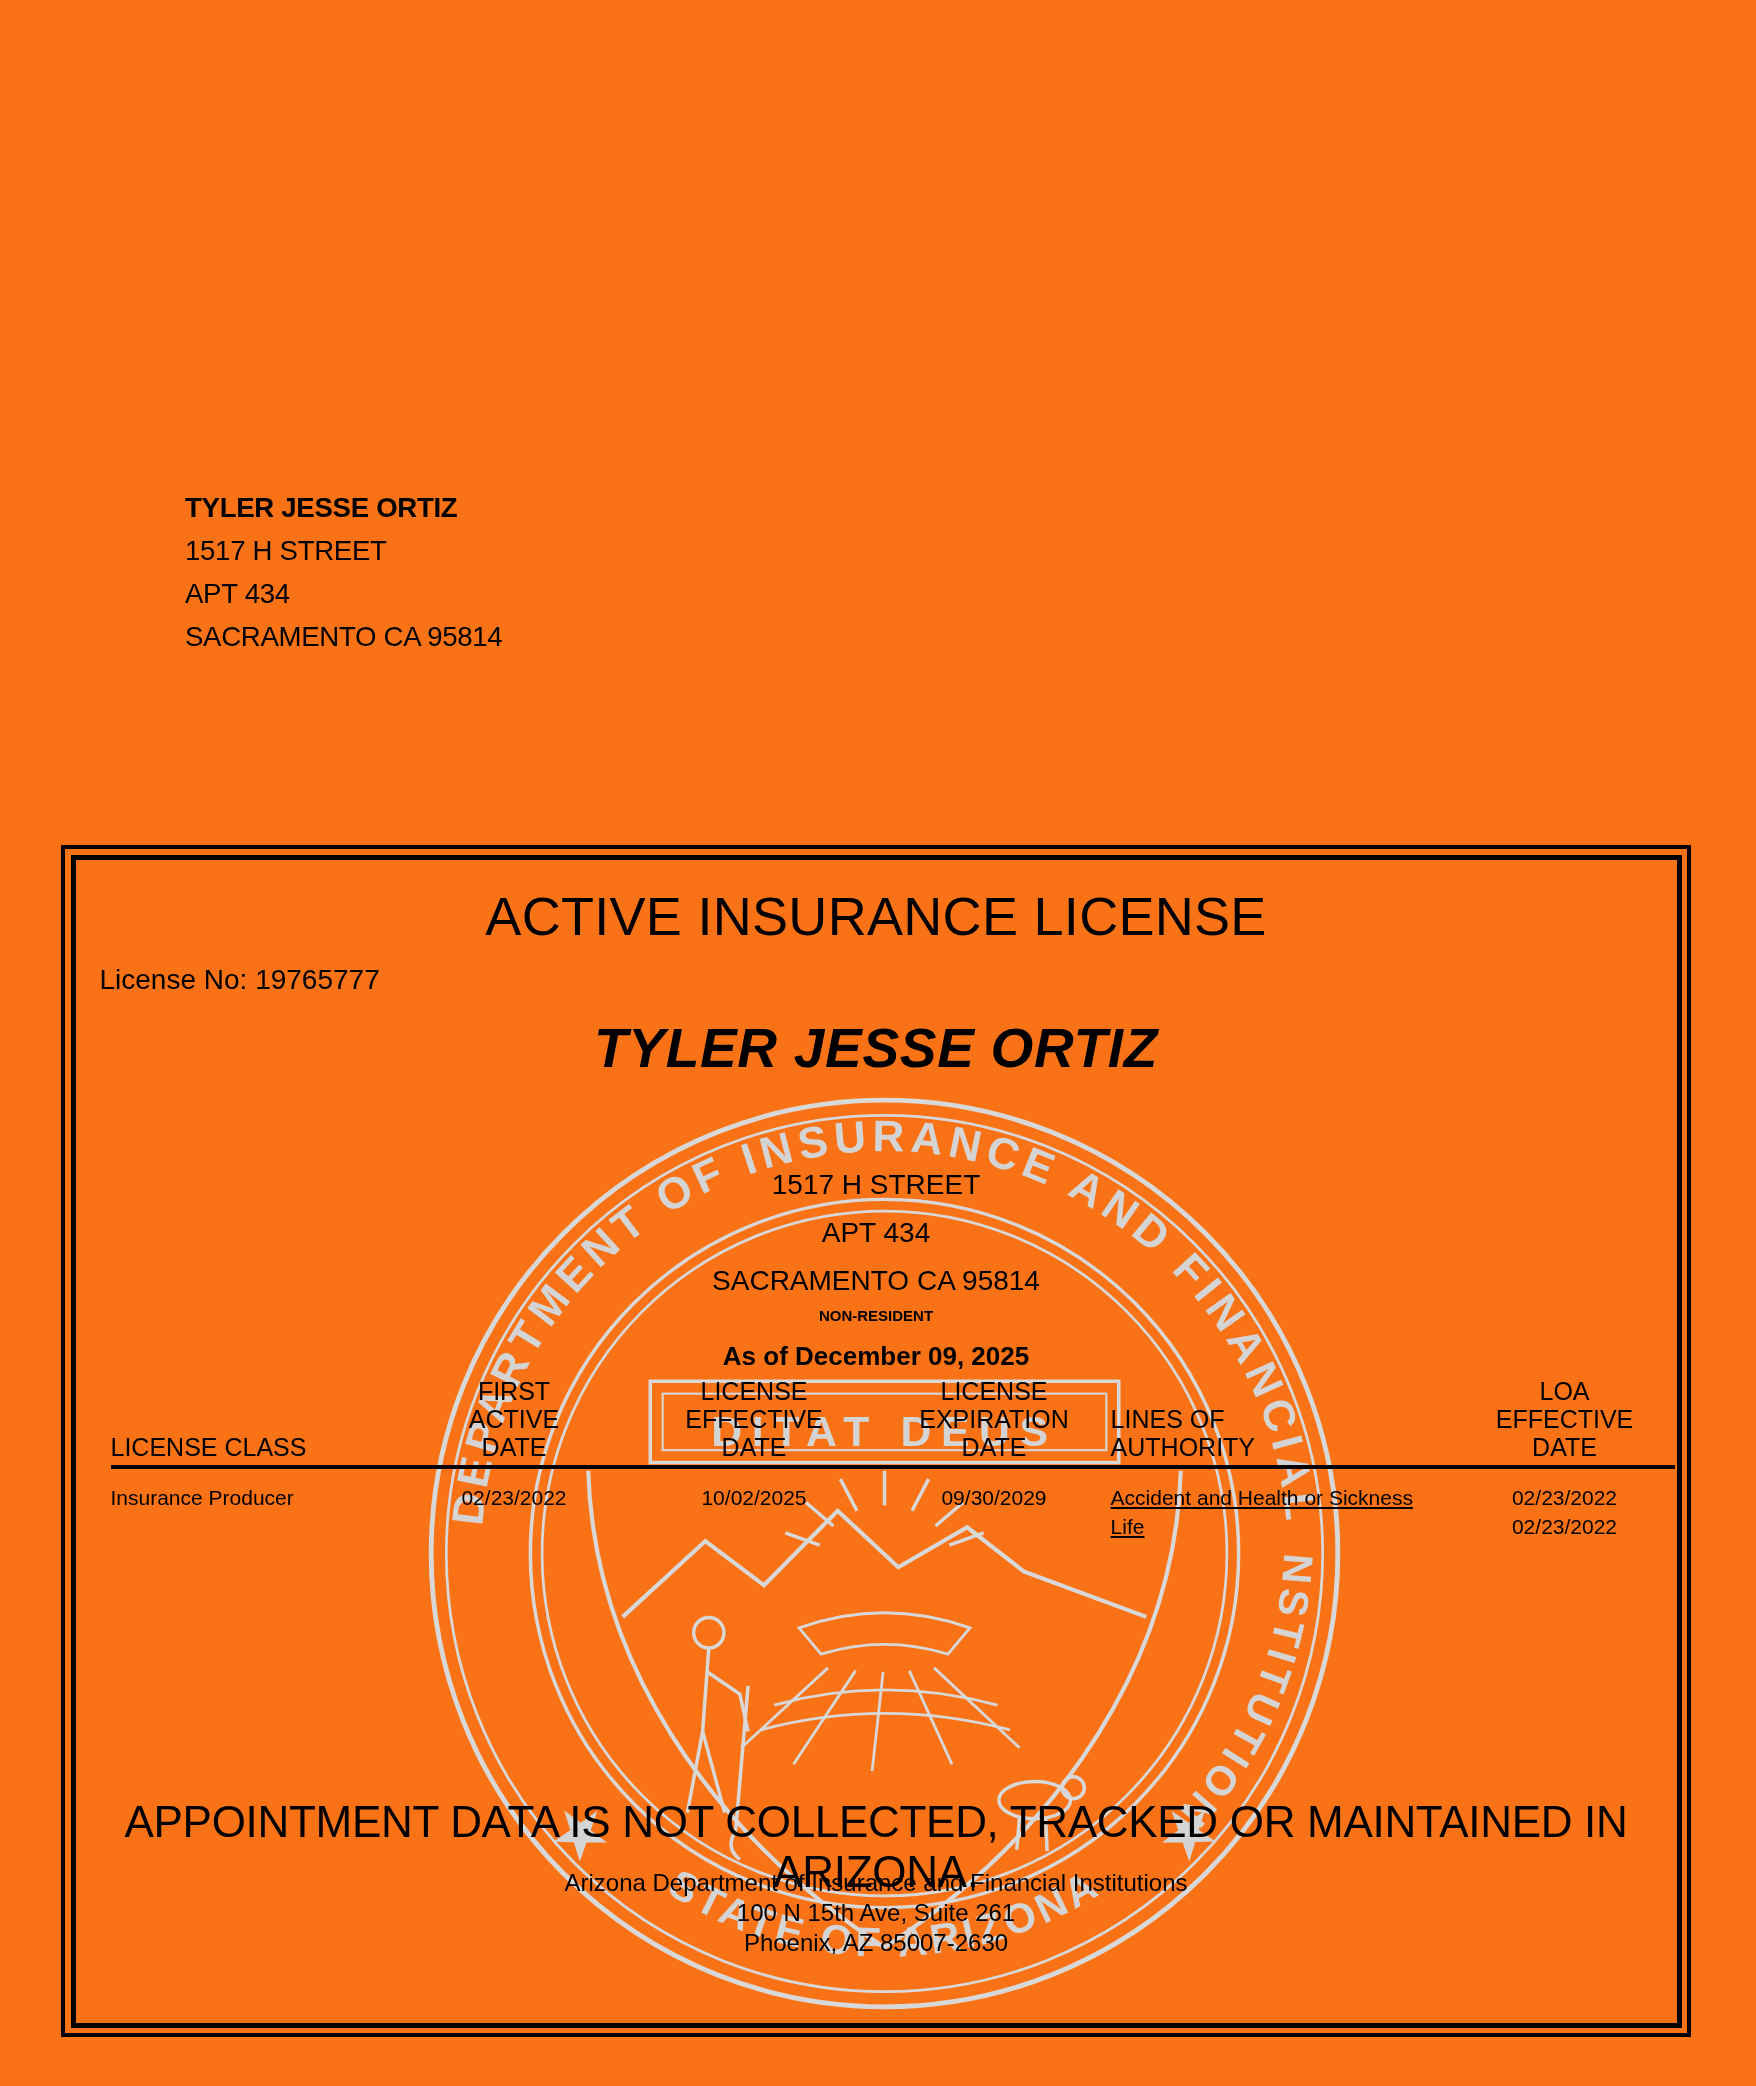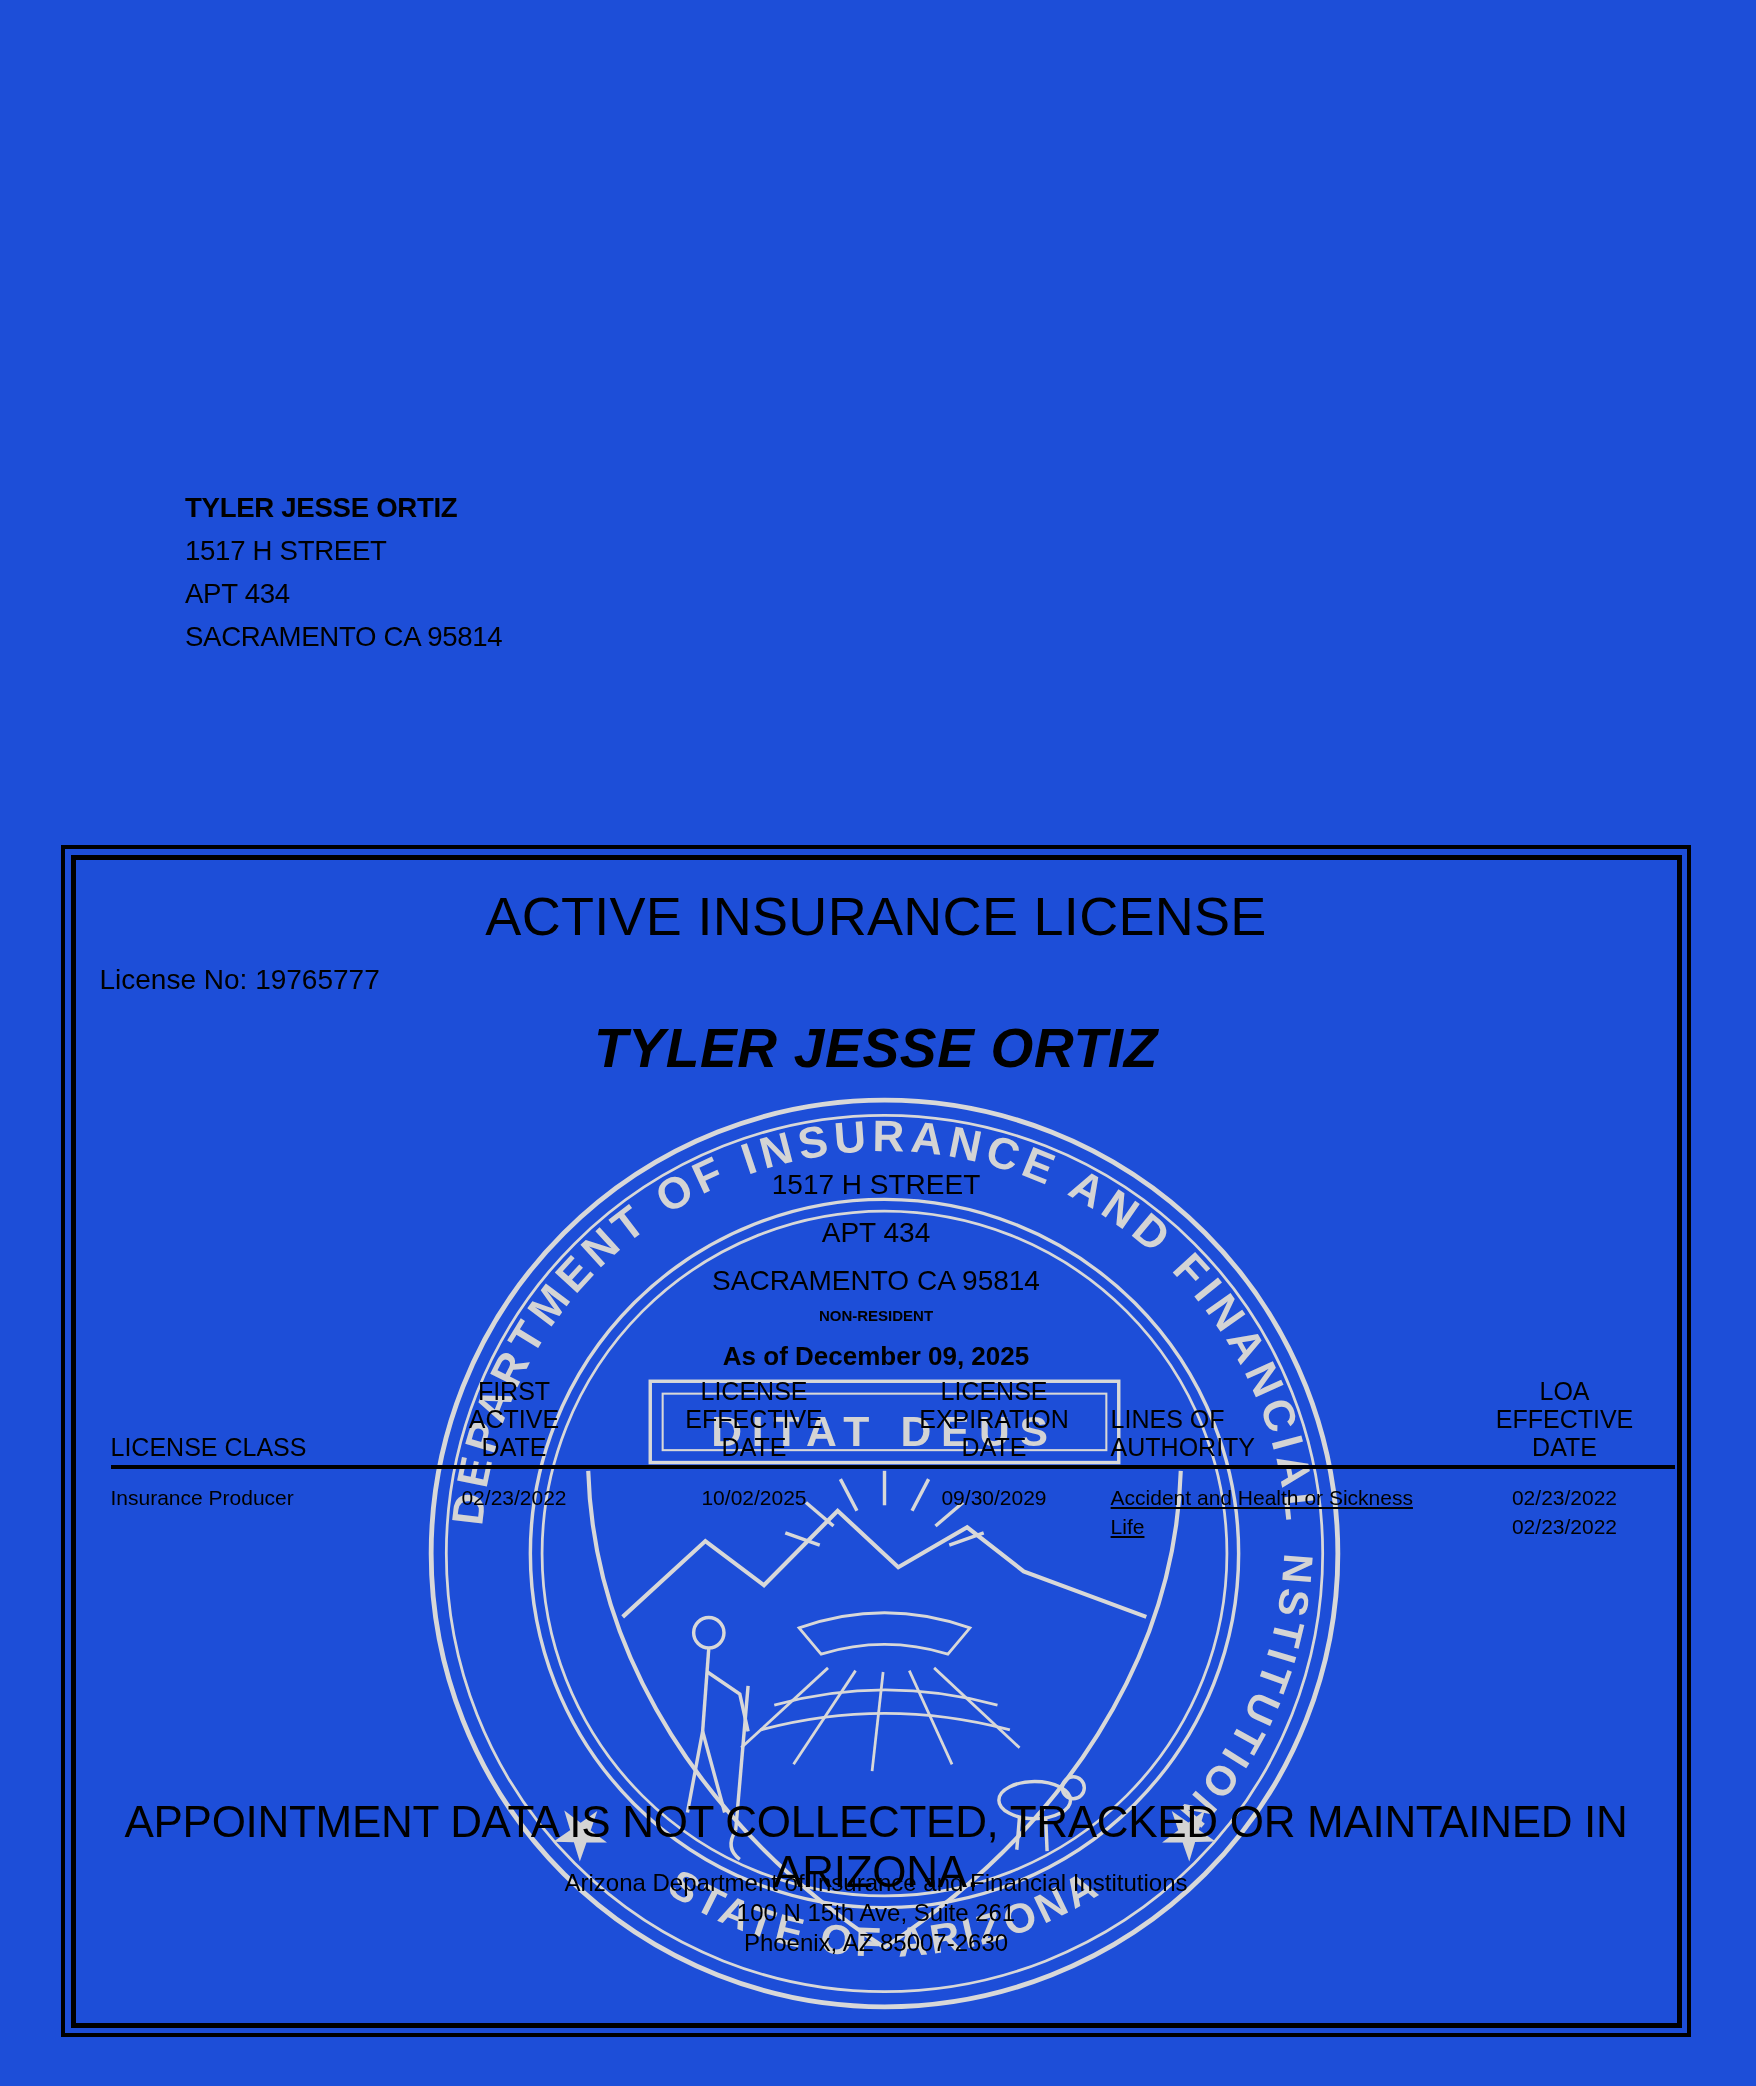--- a/index.html
+++ b/index.html
@@ -1,20 +1,20 @@
 <!DOCTYPE html>
 <html style="font-size:11px"><head>
 <meta charset="utf-8">
 <style>
   * { margin:0; padding:0; box-sizing:border-box; }
   html,body { background:#ffffff; }
   .page {
     position:relative;
     width:1756px; height:2087px;
-    background:#1d4ed8;
+    background:#f97316;
     font-family:"Liberation Sans", sans-serif;
     color:#000;
     overflow:hidden;
   }
 
   
   .sender {
     position:absolute; left:185px; top:486px;
     font-size:27.6px; line-height:43px;
     letter-spacing:-0.3px;

